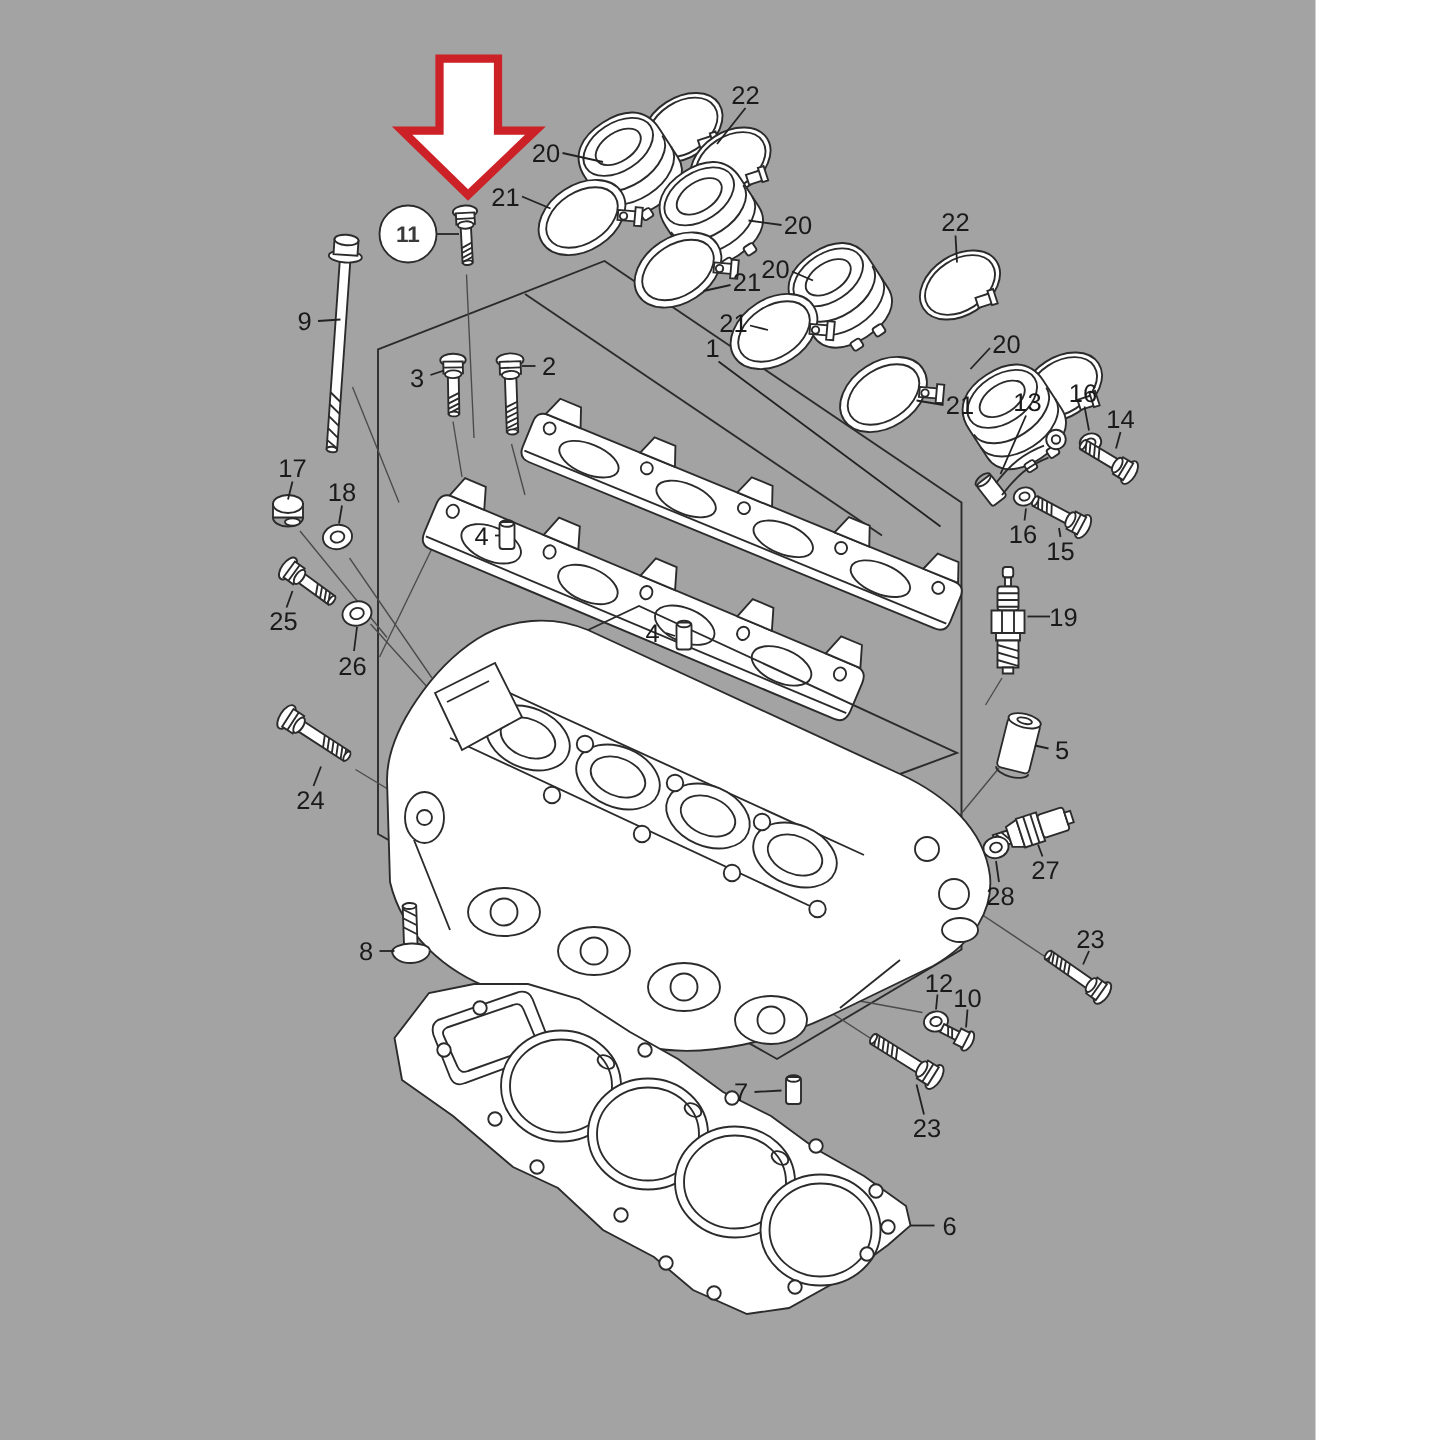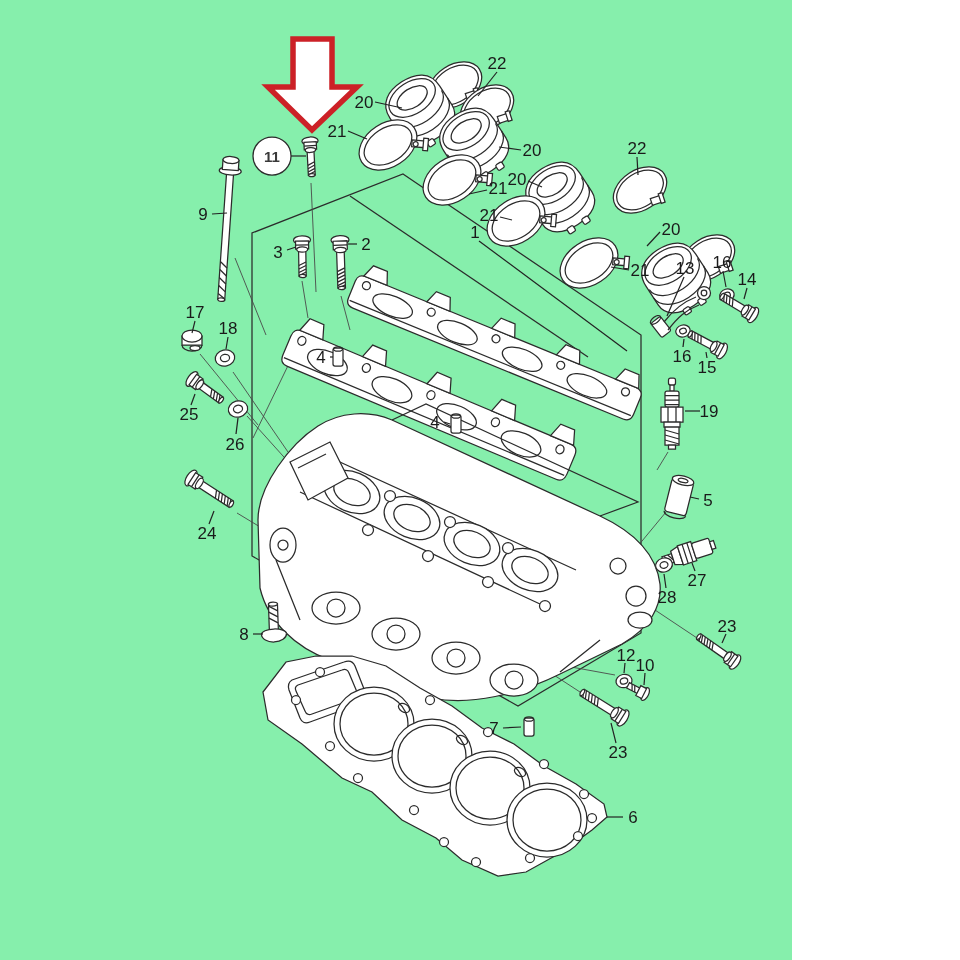--- a/index.html
+++ b/index.html
@@ -1,16 +1,16 @@
 <!DOCTYPE html>
 <html><head>
 <meta charset="utf-8">
 <style>
   html,body{margin:0;padding:0;background:#ffffff;}
-  .canvas{position:relative;width:792px;height:960px;background:#86efac;overflow:hidden;
+  .canvas{position:relative;width:877px;height:960px;background:#a3a3a3;overflow:hidden;
           font-family:"Liberation Sans", sans-serif;}
   svg{display:block}
   svg text{font-family:"Liberation Sans", sans-serif;}
   .art path,.art rect,.art ellipse,.art circle,.art line,.art polyline{
     stroke:#2b2b2b;stroke-width:1.25;vector-effect:non-scaling-stroke;}
   .thin line{stroke:#4a4a4a;stroke-width:0.9;}
   .callout text{font-size:17px;fill:#1a1a1a;cursor:pointer;}
   .callout line{stroke:#222;stroke-width:1.2;}
 </style>
 </head>

